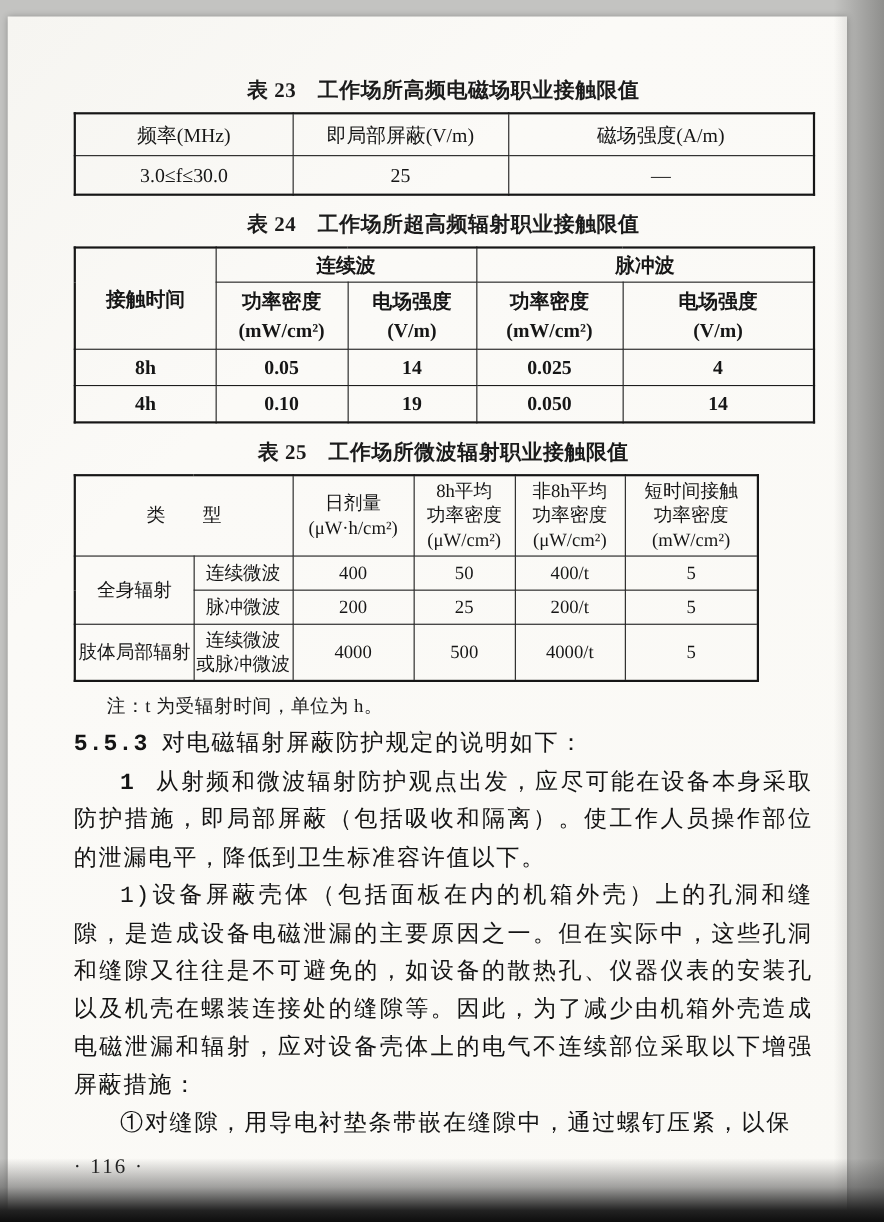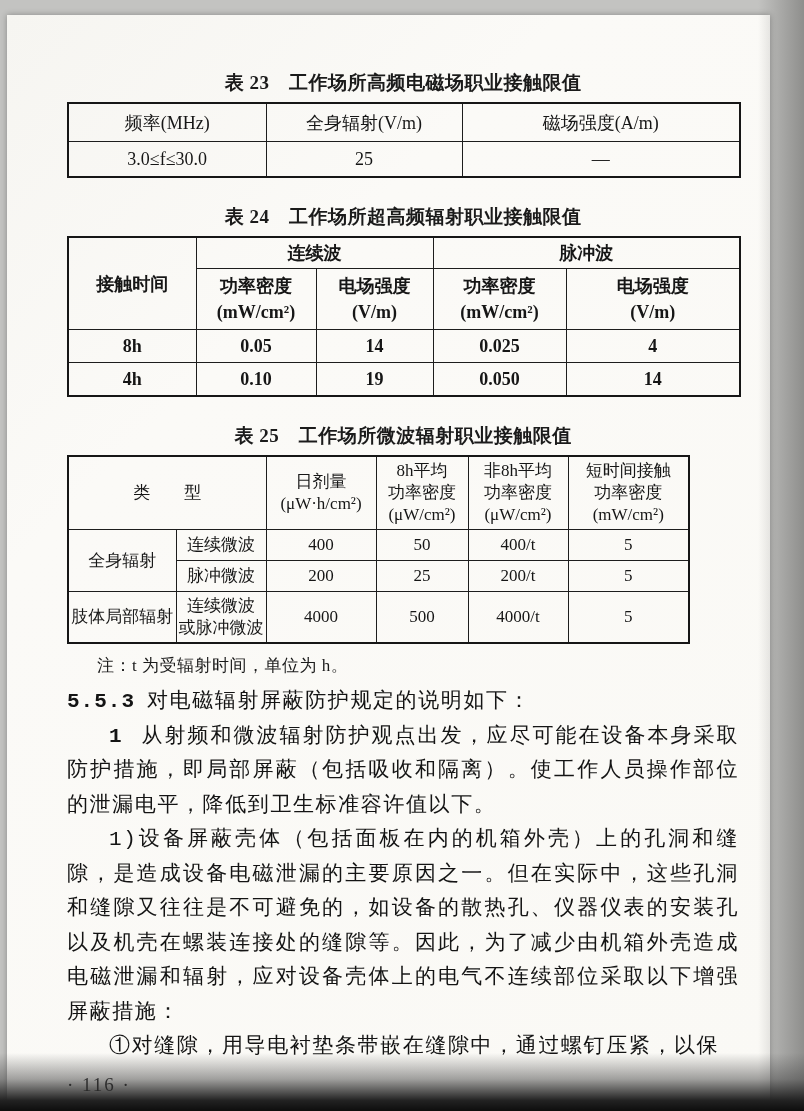--- a/index.html
+++ b/index.html
@@ -4,21 +4,21 @@
 <style>
   html,body{margin:0;padding:0;}
   body{width:804px;height:1111px;background:#9e9e9e;font-family:"Liberation Serif","DejaVu Serif",serif;}
   .scan{position:relative;width:804px;height:1111px;background:#c3c3c1;overflow:hidden;}
   .paper{position:absolute;left:7px;top:15px;width:763px;height:1094px;
          background:linear-gradient(135deg,#f6f5f1 0%,#fbfaf7 30%,#faf9f5 100%);
          box-shadow:0 0 6px rgba(0,0,0,0.3);}
   .content{position:relative;padding:56px 31px 0 60px;color:#1b1b1b;}
 
   .tbl-title{font-size:19px;line-height:24px;font-weight:bold;text-align:center;letter-spacing:.5px;margin:0;}
-  .tt-gap{margin-top:27px;}
+  .tt-gap{margin-top:15px;}
 
   table.tbl{border-collapse:collapse;table-layout:fixed;margin-top:7px;border:2px solid #161616;}
   .tbl td{border:1.4px solid #1d1d1d;text-align:center;vertical-align:middle;
           white-space:pre-line;padding:1px 2px;color:#161616;}
 
   .t23{width:672px;}
   .t23 td{font-size:18px;height:32px;}
   .t23 tr.hdr td{height:35px;}
 
   .t24{width:672px;}
@@ -60,21 +60,21 @@
       <p class="tbl-title">表 23　工作场所高频电磁场职业接触限值</p>
       <table class="tbl t23">
         <colgroup>
             <col style="width:198px">
             <col style="width:196px">
             <col style="width:278px">
           </colgroup>
         <tbody>
           <tr class="hdr">
             <td>频率(MHz)</td>
-            <td>全身辐射(V/m)</td>
+            <td>即局部屏蔽(V/m)</td>
             <td>磁场强度(A/m)</td>
           </tr>
           <tr>
             <td>3.0≤f≤30.0</td>
             <td>25</td>
             <td>—</td>
           </tr>
         </tbody>
       </table>
 

